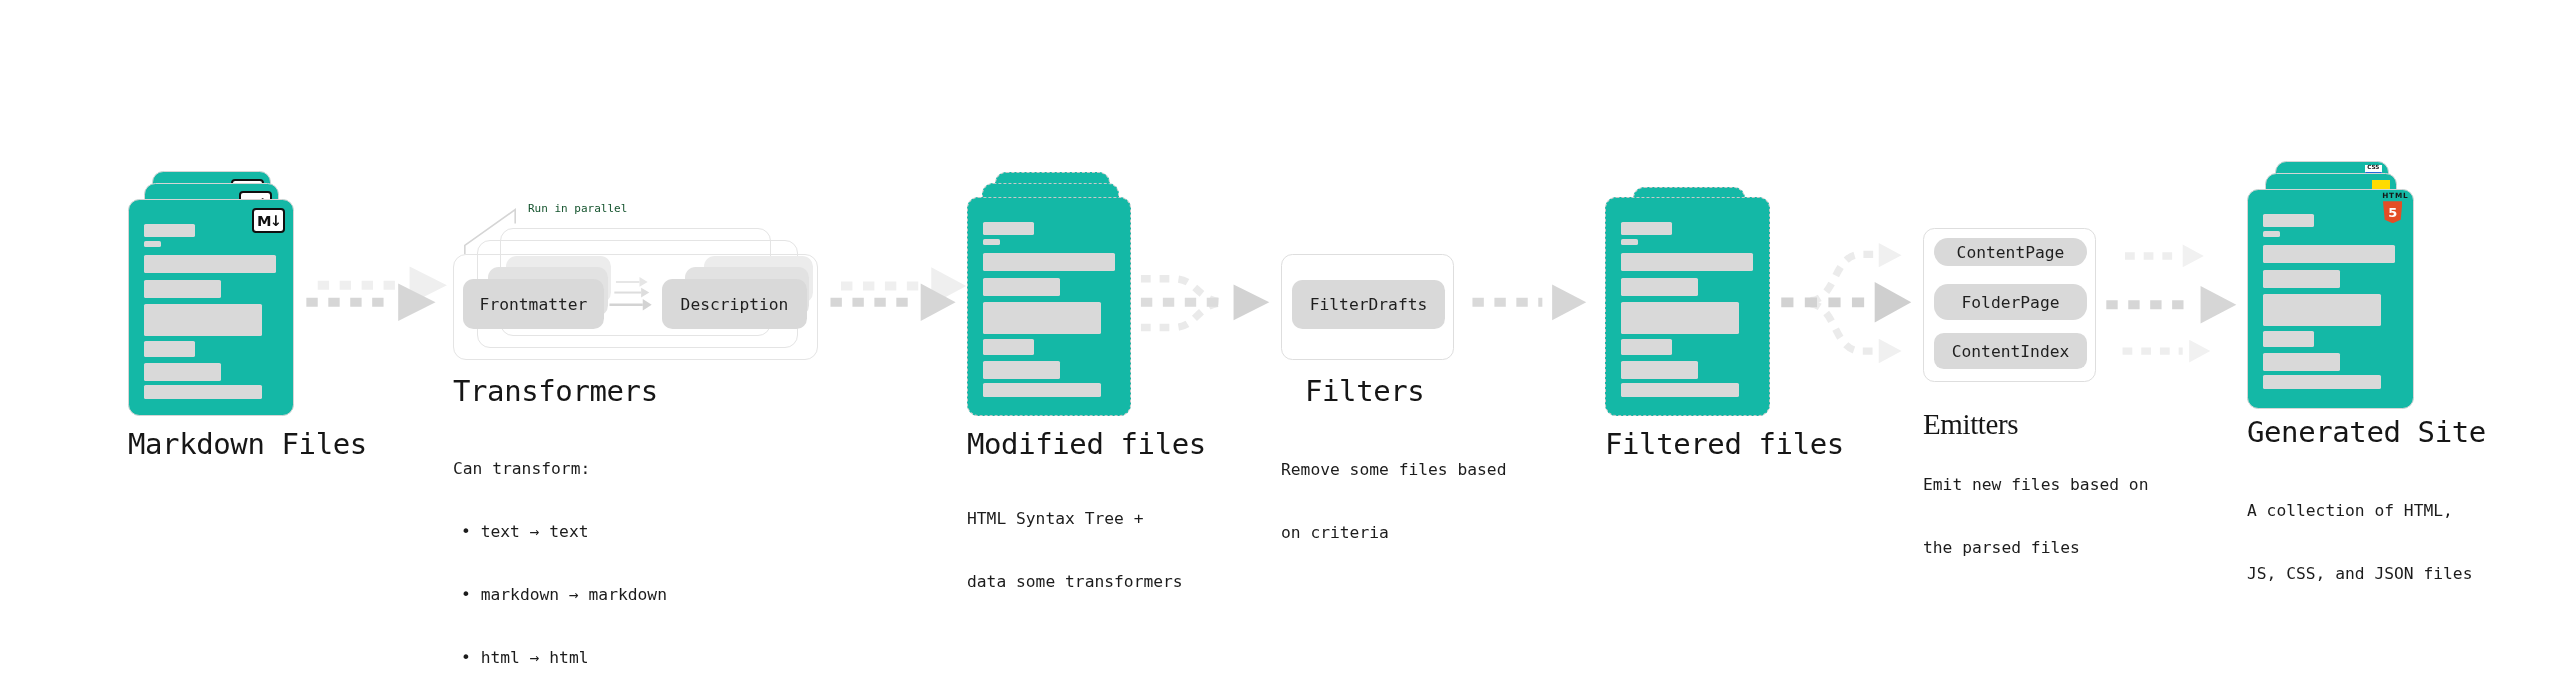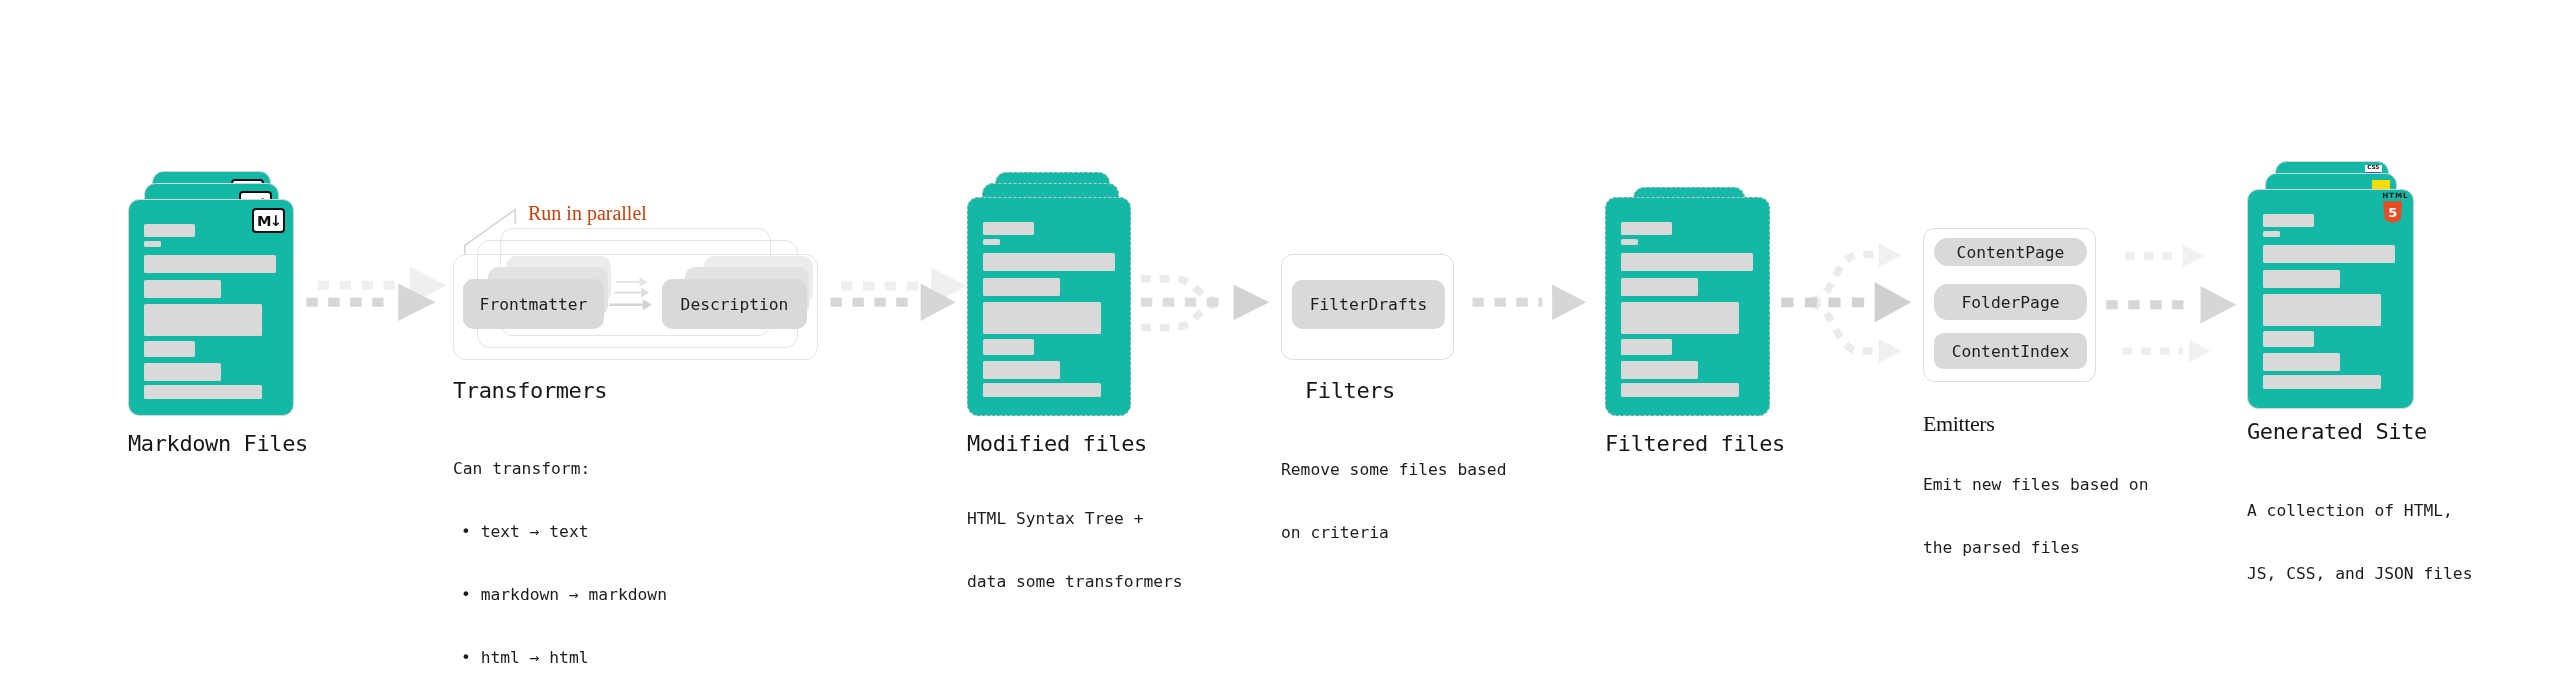--- a/index.html
+++ b/index.html
@@ -9,21 +9,21 @@
     font-family:"DejaVu Sans Mono","Liberation Mono",monospace;
   }
   .overlay{position:absolute; left:0; top:0;}
   .card{
     position:absolute; background:#14b8a6; border:1.6px solid #d5d5d5;
     border-radius:11.4px; box-sizing:border-box;
   }
   .card.dashed{border:1.6px dashed #c8c8c8;}
   .bar{position:absolute; background:#d9d9d9; border-radius:1.6px;}
   .label{
-    position:absolute; font-size:22px; color:#161616;
+    position:absolute; font-size:29px; color:#161616;
     letter-spacing:-0.4px; white-space:pre; line-height:24.4px;
   }
   .desc{
     position:absolute; font-size:16.3px; color:#1c1c1c; line-height:21px;
     white-space:pre;
   }
   .desc .ind{padding-left:8.1px;}
   .pill{
     position:absolute; background:#d9d9d9; border-radius:10.6px;
     display:flex; align-items:center; justify-content:center;
@@ -33,21 +33,21 @@
   .g1{background:#e2e2e2;}
   .g2{background:#ececec;}
   .obox{
     position:absolute; border:1.6px solid #e4e4e4; border-radius:13px;
     box-sizing:border-box;
   }
   .wbox{
     position:absolute; border:1.6px solid #dedede; border-radius:11.4px;
     background:#ffffff; box-sizing:border-box;
   }
-  .annot{position:absolute; font-size:20px; color:#c2410c; white-space:pre;font-family:Liberation Serif, serif;}
+  .annot{position:absolute; font-size:11px; color:#14532d; white-space:pre;}
   .mbadge{
     position:absolute; width:32.5px; height:25px; background:#ffffff;
     border:2.4px solid #101010; border-radius:4.1px; box-sizing:border-box;
     display:flex; align-items:center; justify-content:center;
     font-family:"DejaVu Sans","Liberation Sans",sans-serif;
     font-weight:bold; font-size:14.6px; letter-spacing:-1.6px; color:#101010;
   }
   .html5logo{position:absolute; width:21px; text-align:center;}
   .html5logo .htext{
     font-family:"DejaVu Sans","Liberation Sans",sans-serif;

